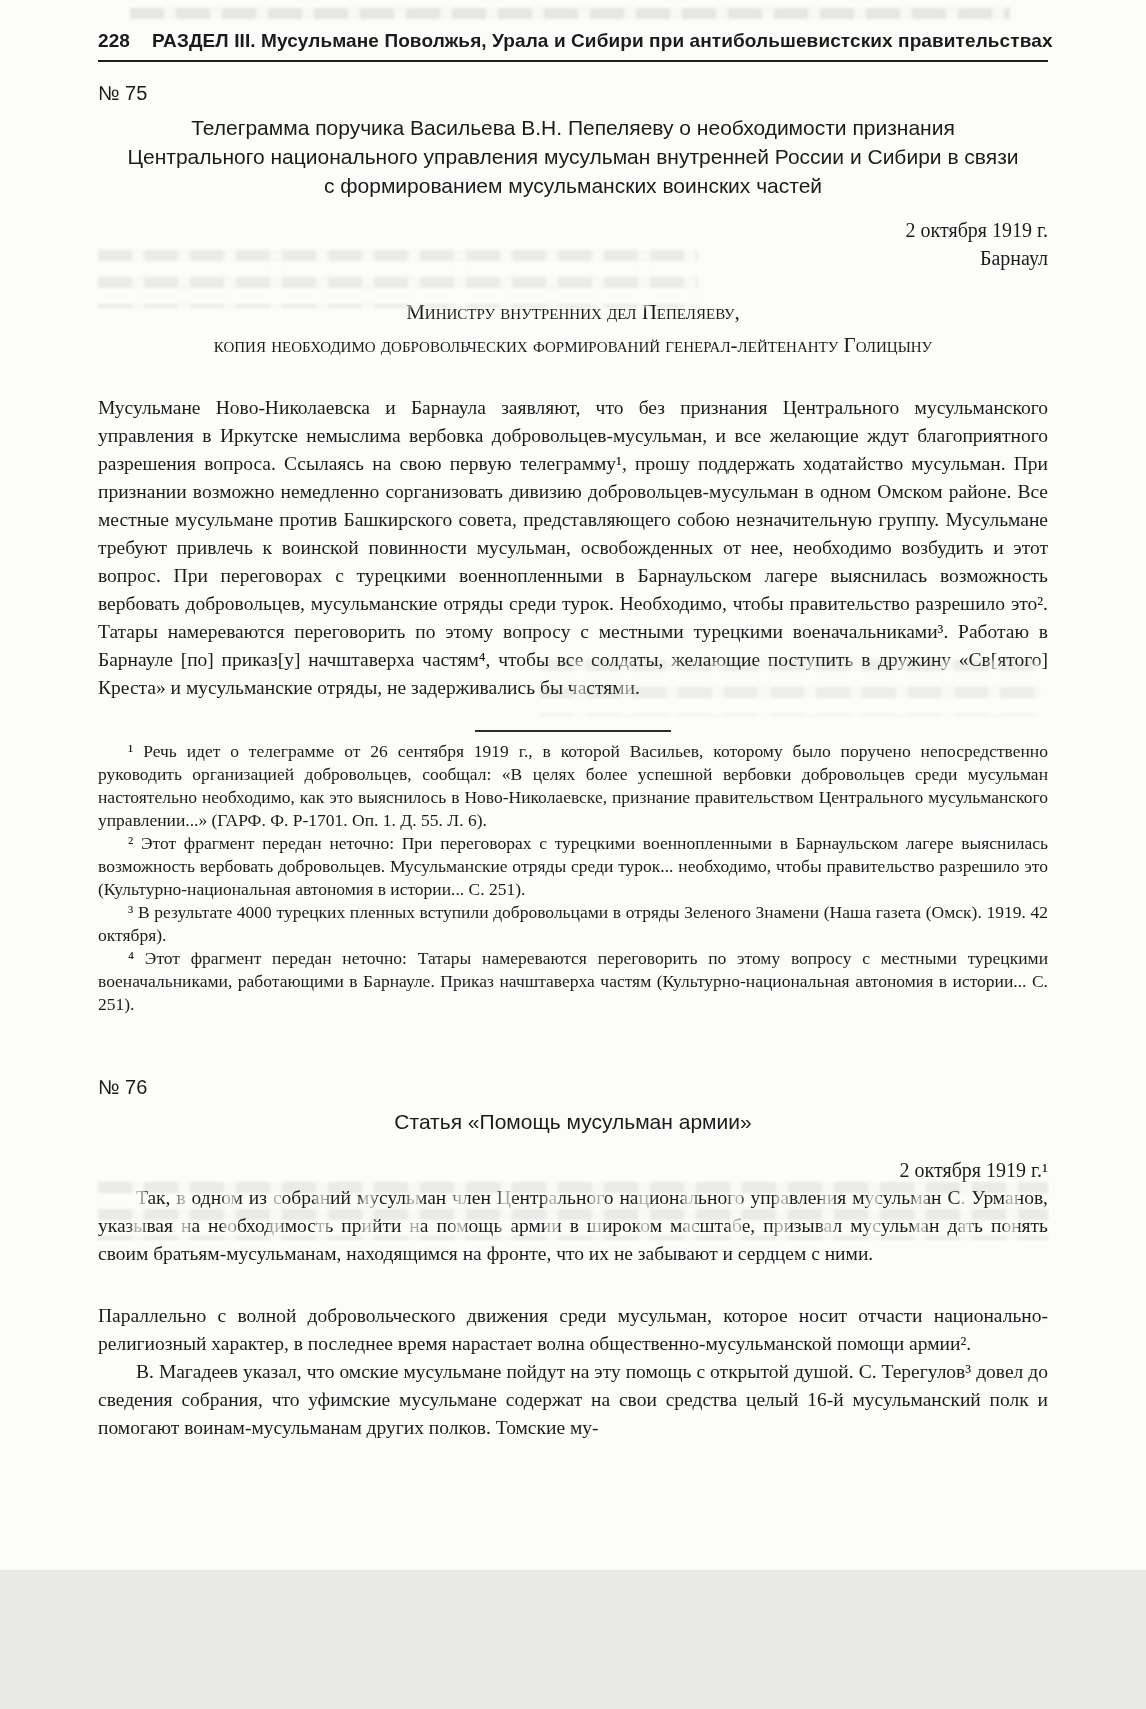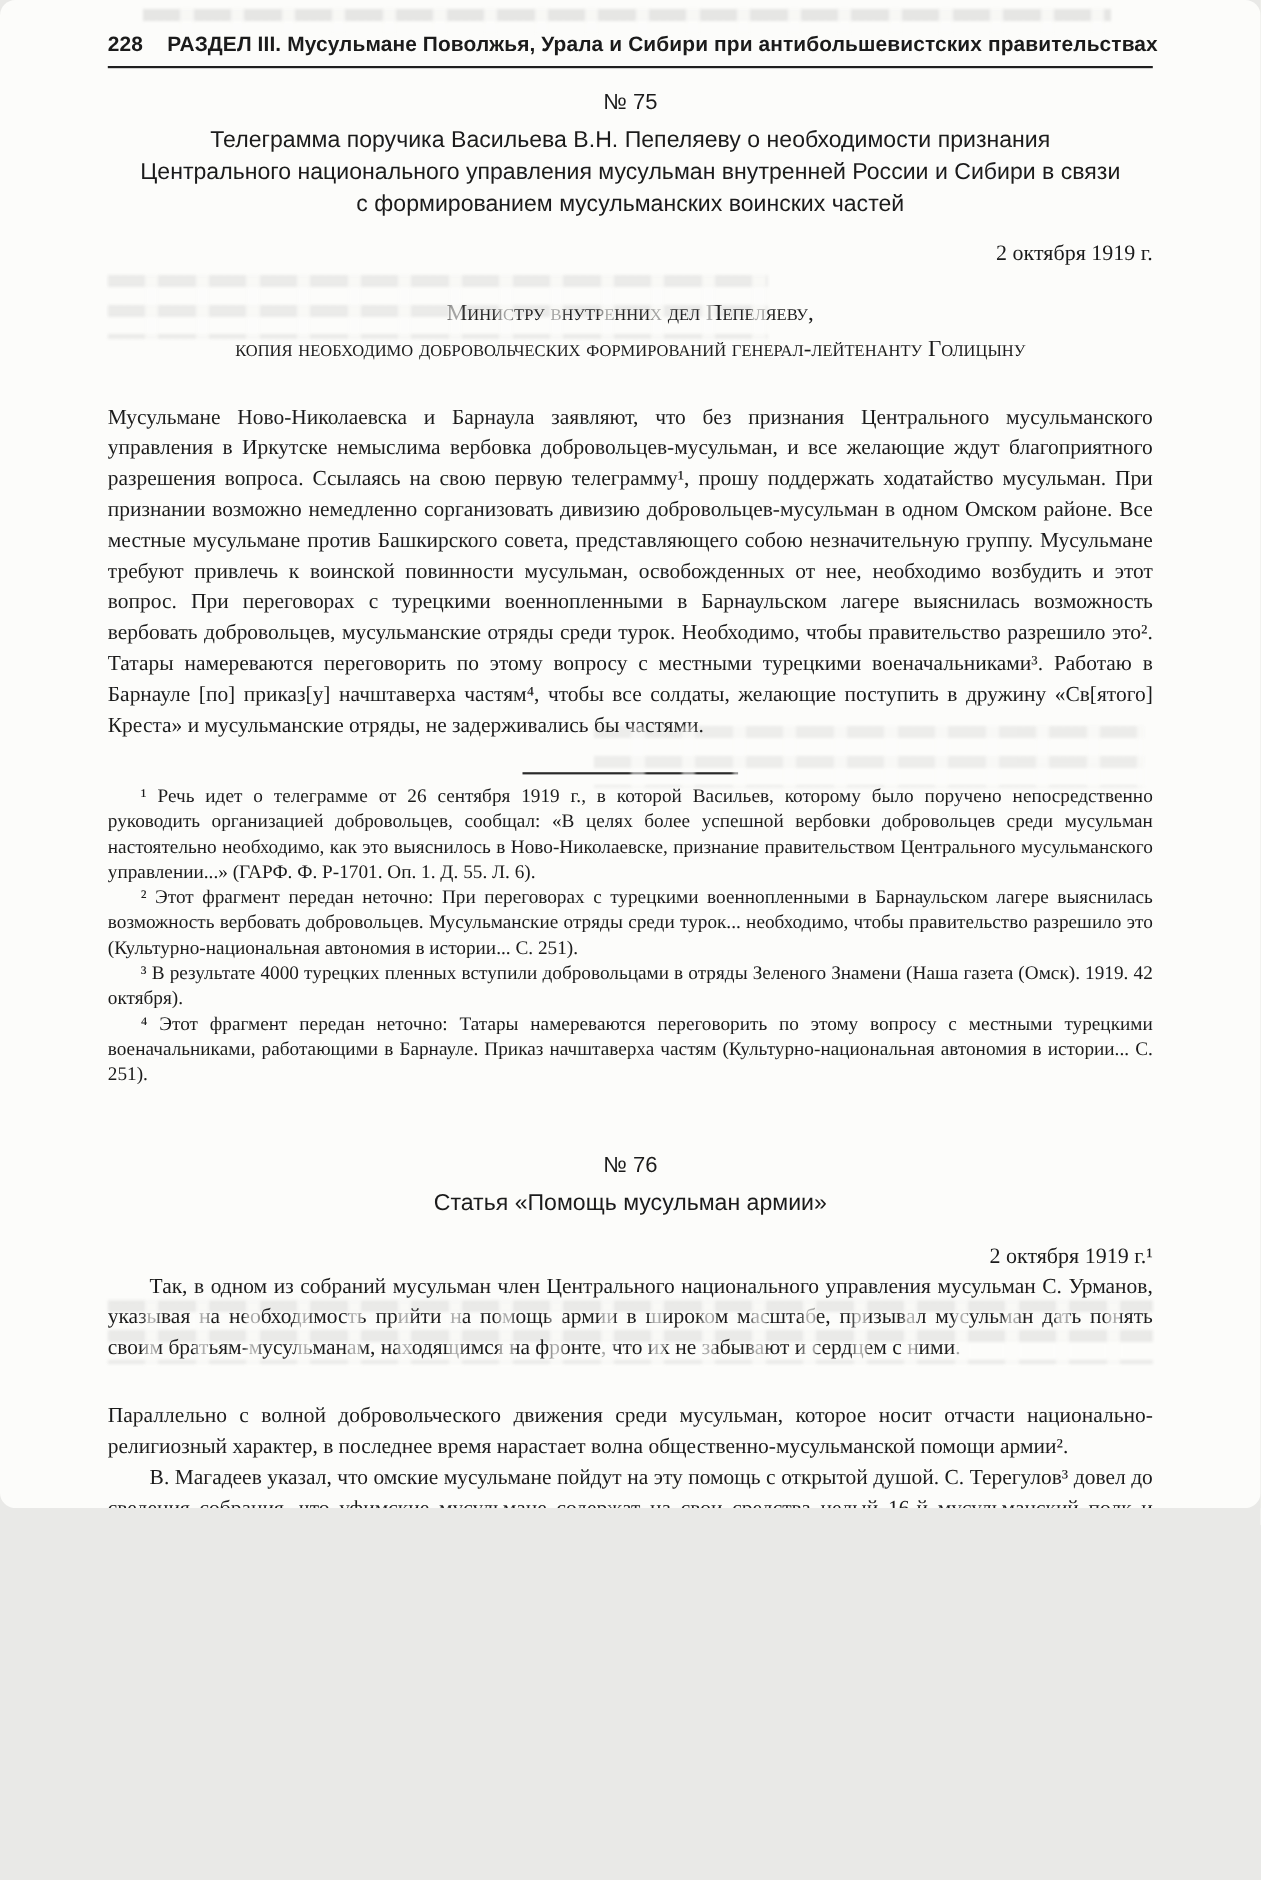--- a/index.html
+++ b/index.html
@@ -1,28 +1,27 @@
 <!DOCTYPE html>
 <html lang="ru"><head>
 <meta charset="utf-8">
 <style>
   html, body { margin: 0; padding: 0; background: #e9e9e7; }
 
   .page {
     position: relative;
     width: 1146px;
-    height: 1371px;
+    height: 1570px;
     margin: 0 auto;
     background: #fcfcfa;
     color: #1b1b1b;
     overflow: hidden;
     box-sizing: border-box;
     padding: 30px 98px 0 98px;
     font-family: "Liberation Serif", "DejaVu Serif", serif;
-    border-radius: 14px;
   }
 
   
   .ghost {
     position: absolute;
     pointer-events: none;
     background-image:
       repeating-linear-gradient(90deg, transparent 0 34px, rgba(252,252,250,0.75) 34px 46px),
       repeating-linear-gradient(180deg, rgba(95,95,95,0.14) 0 11px, transparent 11px 27px);
     filter: blur(1.6px);
@@ -44,21 +43,20 @@
     white-space: nowrap;
   }
   .header-rule {
     border: none;
     border-top: 2.5px solid #1f1f1f;
     margin: 8px 0 0 0;
   }
 
   .doc-number {
     margin-top: 20px;
-    text-align: center;
     font-family: "Liberation Sans", sans-serif;
     font-size: 20px;
   }
   .doc-title {
     margin: 8px auto 0 auto;
     max-width: 892px;
     text-align: center;
     font-family: "Liberation Sans", sans-serif;
     font-size: 21px;
     line-height: 29px;
@@ -142,20 +140,21 @@
     <span>РАЗДЕЛ III. Мусульмане Поволжья, Урала и Сибири при антибольшевистских правительствах</span>
   </header>
   <hr class="header-rule">
 
   <section>
     <div class="doc-number">№ 75</div>
     <div class="doc-title">Телеграмма поручика Васильева В.Н. Пепеляеву о необходимости признания Центрального национального управления мусульман внутренней России и Сибири в связи с формированием мусульманских воинских частей</div>
 
     <div class="dateline">
       <div>2 октября 1919 г.</div>
+      <div>Барнаул</div>
     </div>
 
     <div class="addressee">
       <div class="line">Министру внутренних дел Пепеляеву,</div>
       <div class="line">копия необходимо добровольческих формирований генерал-лейтенанту Голицыну</div>
     </div>
 
     <p class="body-text no-indent">Мусульмане Ново-Николаевска и Барнаула заявляют, что без признания Центрального мусульманского управления в Иркутске немыслима вербовка добровольцев-мусульман, и все желающие ждут благоприятного разрешения вопроса. Ссылаясь на свою первую телеграмму¹, прошу поддержать ходатайство мусульман. При признании возможно немедленно сорганизовать дивизию добровольцев-мусульман в одном Омском районе. Все местные мусульмане против Башкирского совета, представляющего собою незначительную группу. Мусульмане требуют привлечь к воинской повинности мусульман, освобожденных от нее, необходимо возбудить и этот вопрос. При переговорах с турецкими военнопленными в Барнаульском лагере выяснилась возможность вербовать добровольцев, мусульманские отряды среди турок. Необходимо, чтобы правительство разрешило это². Татары намереваются переговорить по этому вопросу с местными турецкими военачальниками³. Работаю в Барнауле [по] приказ[у] начштаверха частям⁴, чтобы все солдаты, желающие поступить в дружину «Св[ятого] Креста» и мусульманские отряды, не задерживались бы частями.</p>
 
 

